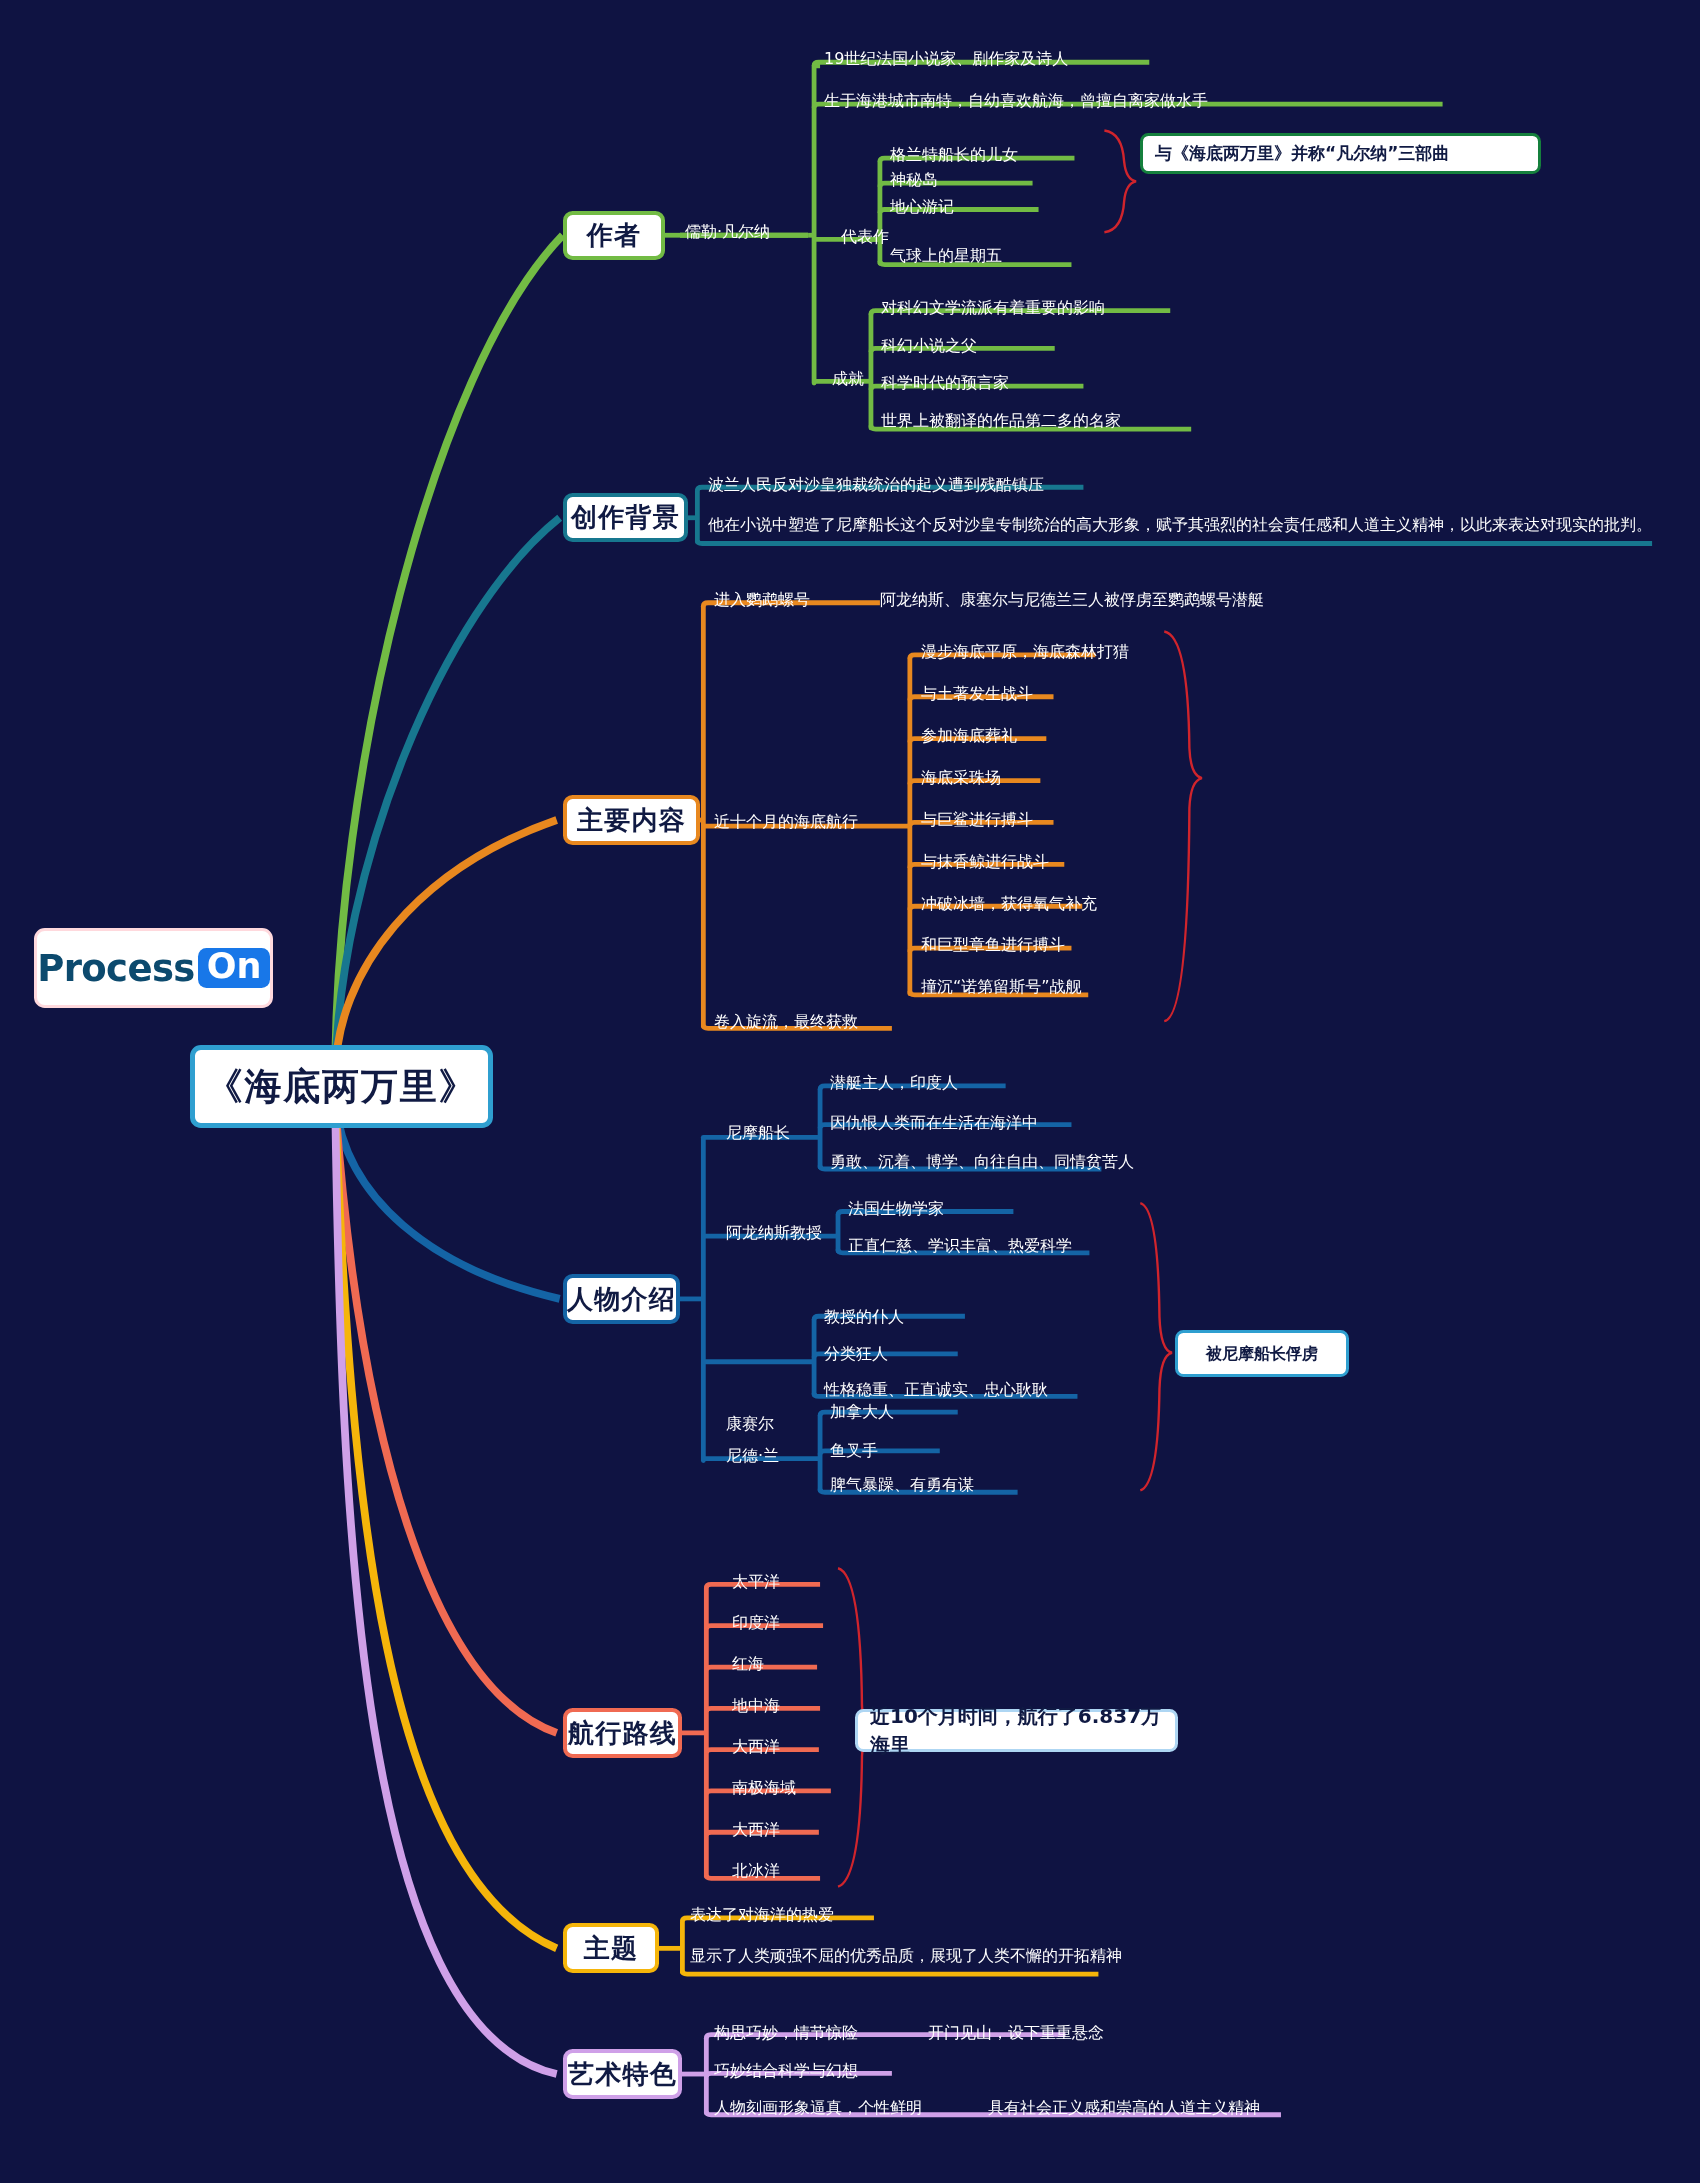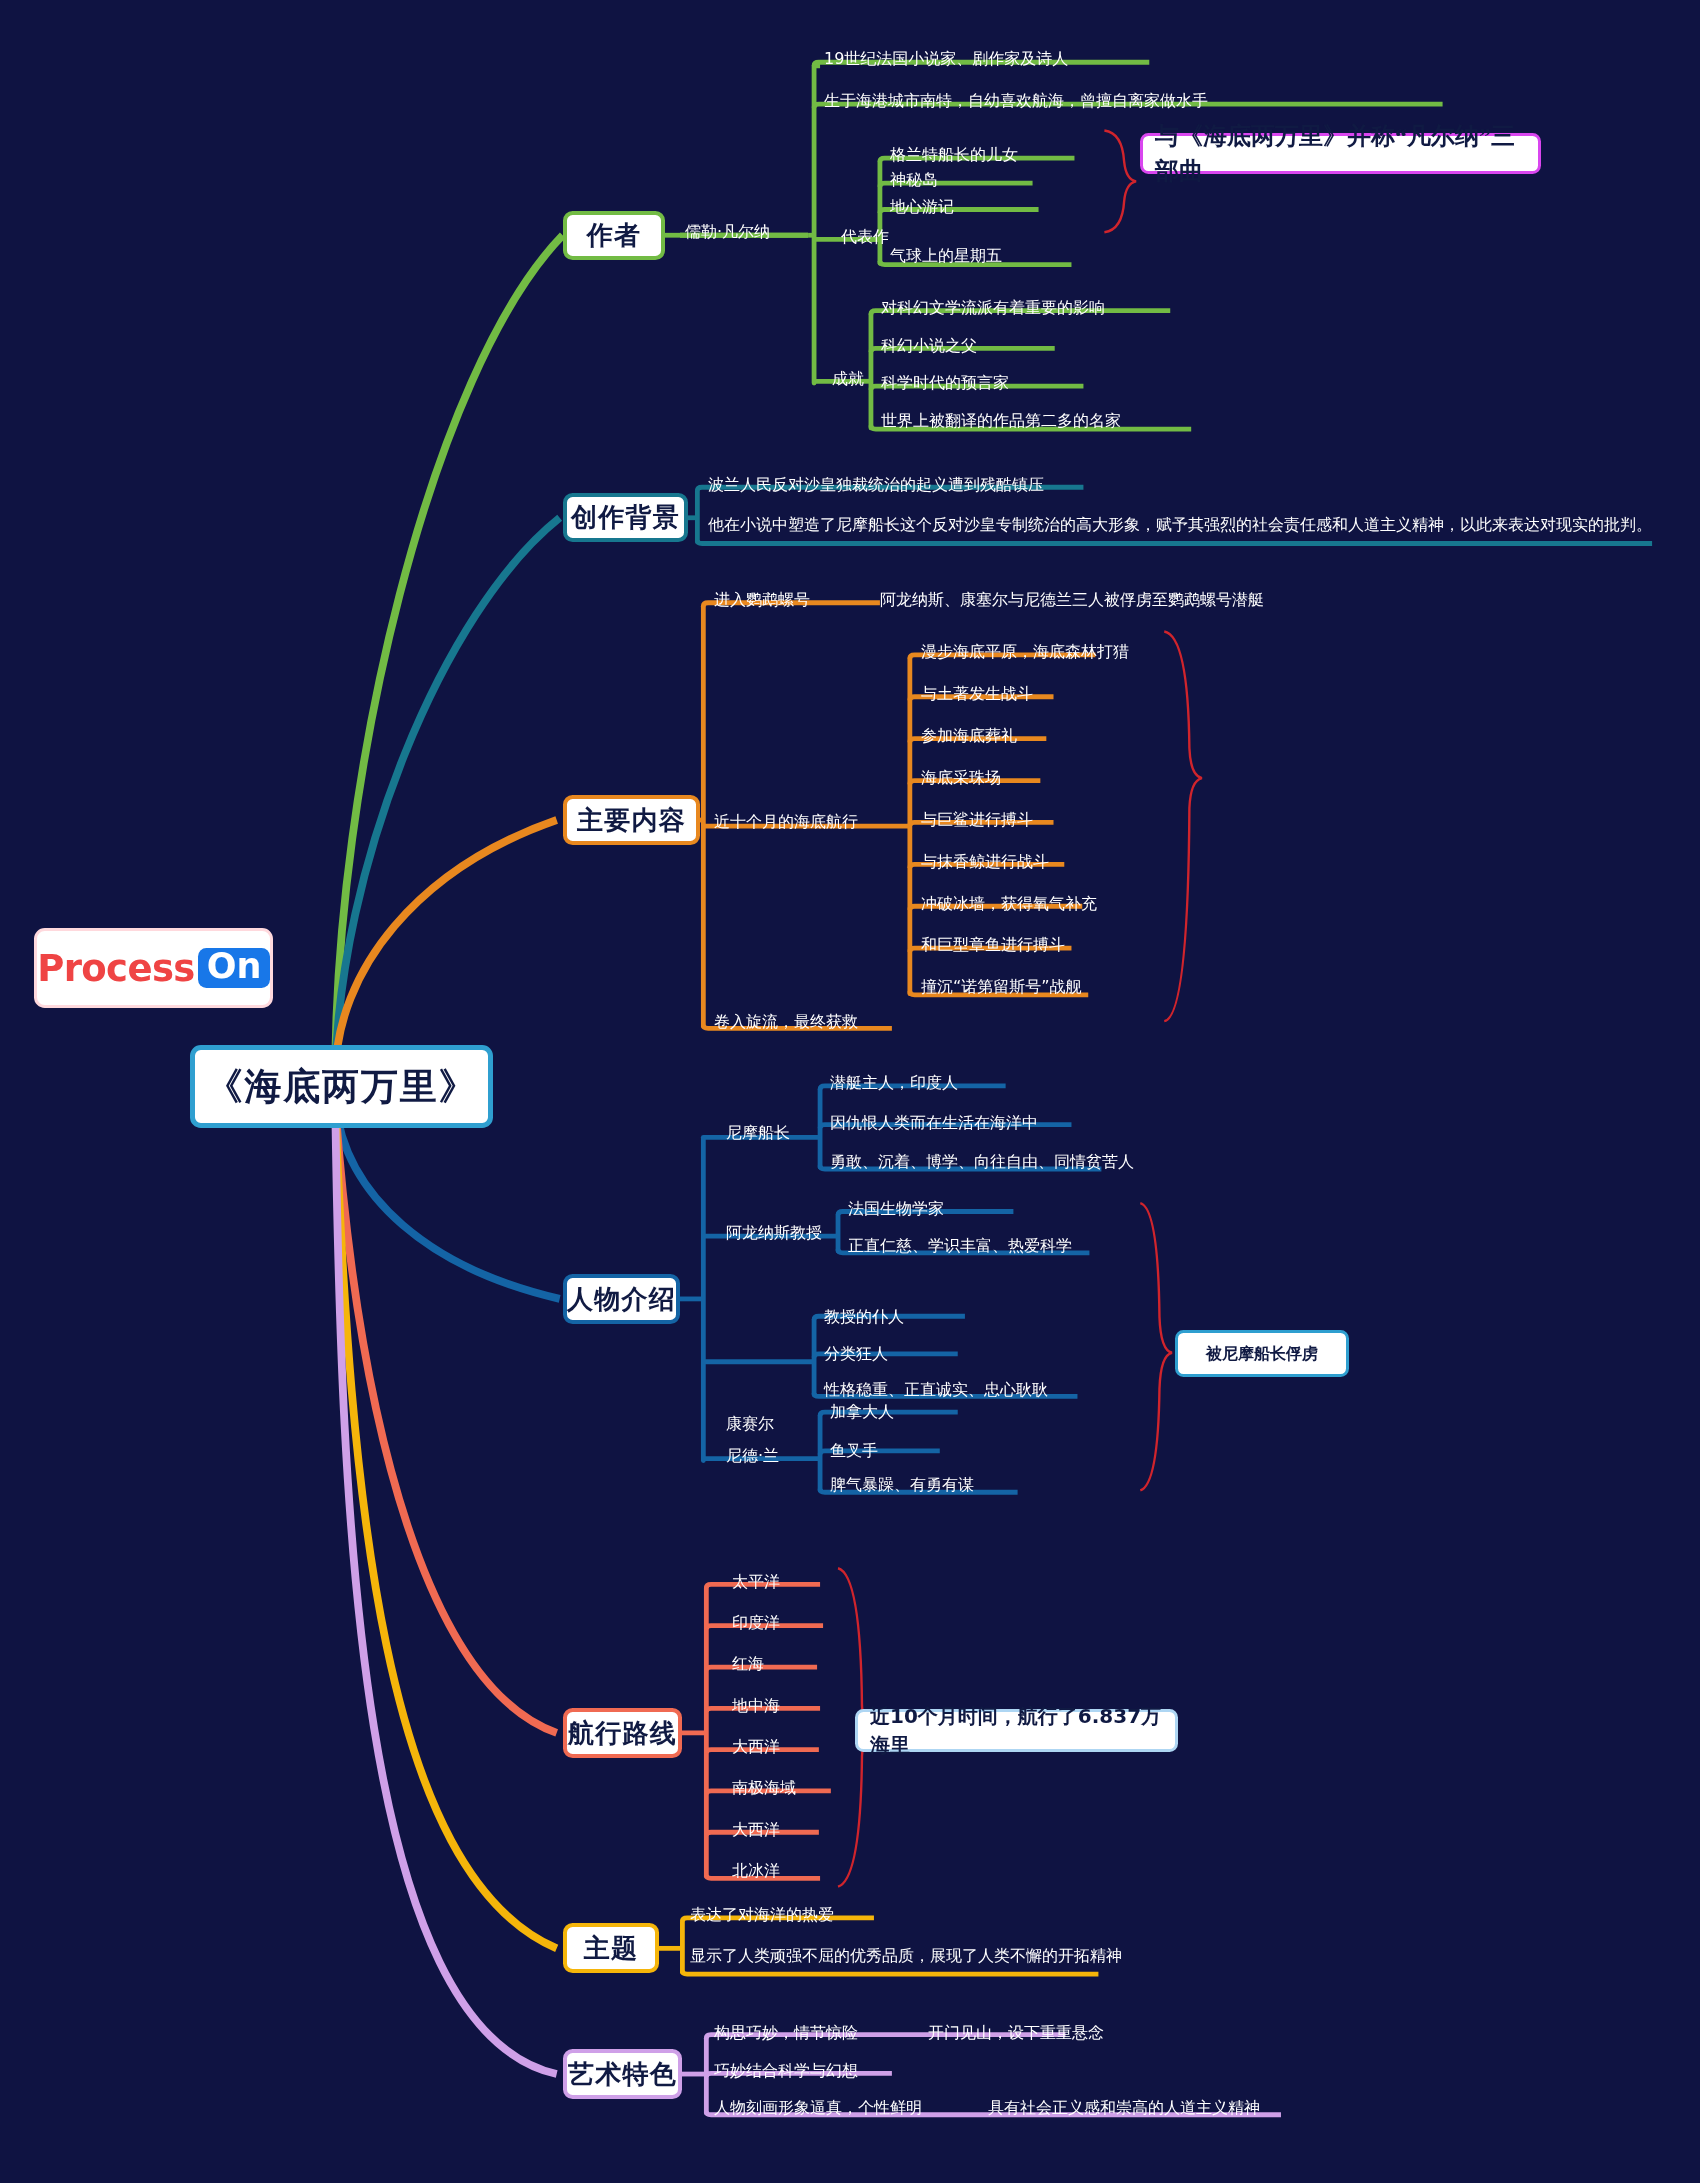--- a/index.html
+++ b/index.html
@@ -21,39 +21,39 @@
   .chip.branch{border:4.2px solid #888;font-size:26px;letter-spacing:1.2px;padding:0 15.6px;}
   .central{
     position:absolute;background:#fff;border:5.4px solid #2f9fd0;border-radius:10.8px;
     display:flex;align-items:center;justify-content:center;
     color:#101a43;font-weight:bold;font-size:37px;letter-spacing:1.8px;
   }
   .logo{
     position:absolute;background:#fff;border:3px solid #ffd9dd;border-radius:10.8px;
     display:flex;align-items:center;justify-content:center;
   }
-  .logo .p1{color:#ef4444;font-size:37px;font-weight:bold;letter-spacing:-0.6px;}
+  .logo .p1{color:#0c4a6e;font-size:37px;font-weight:bold;letter-spacing:-0.6px;}
   .logo .p2{
     background:#1877e8;color:#fff;font-size:35px;font-weight:bold;
     border-radius:8.4px;padding:1.2px 8.4px 4.8px 8.4px;margin-left:3.6px;line-height:1;
   }
 
   
   .leaf{
     position:absolute;color:#ffffff;font-size:16px;white-space:nowrap;
     line-height:1;
   }
 
   
   .callout{
     position:absolute;background:#ffffff;border-radius:8.4px;box-sizing:border-box;
     color:#101a43;font-weight:bold;display:flex;align-items:center;
     padding:6px 12px;line-height:1.45;
   }
-  .callout.orange{border:3px solid #d946ef;font-size:24px;font-family:Liberation Serif, serif;}
+  .callout.orange{border:3px solid #15803d;font-size:17px;}
   .callout.blue  {border:3px solid #aed6f3;font-size:20px;}
   .callout.plain {border:3px solid #2f9fd0;font-size:16px;}
 </style>
 </head>
 <body>
 
 <div id="canvas">
 
   <svg class="wires" viewBox="0 0 2840 3647">
 

